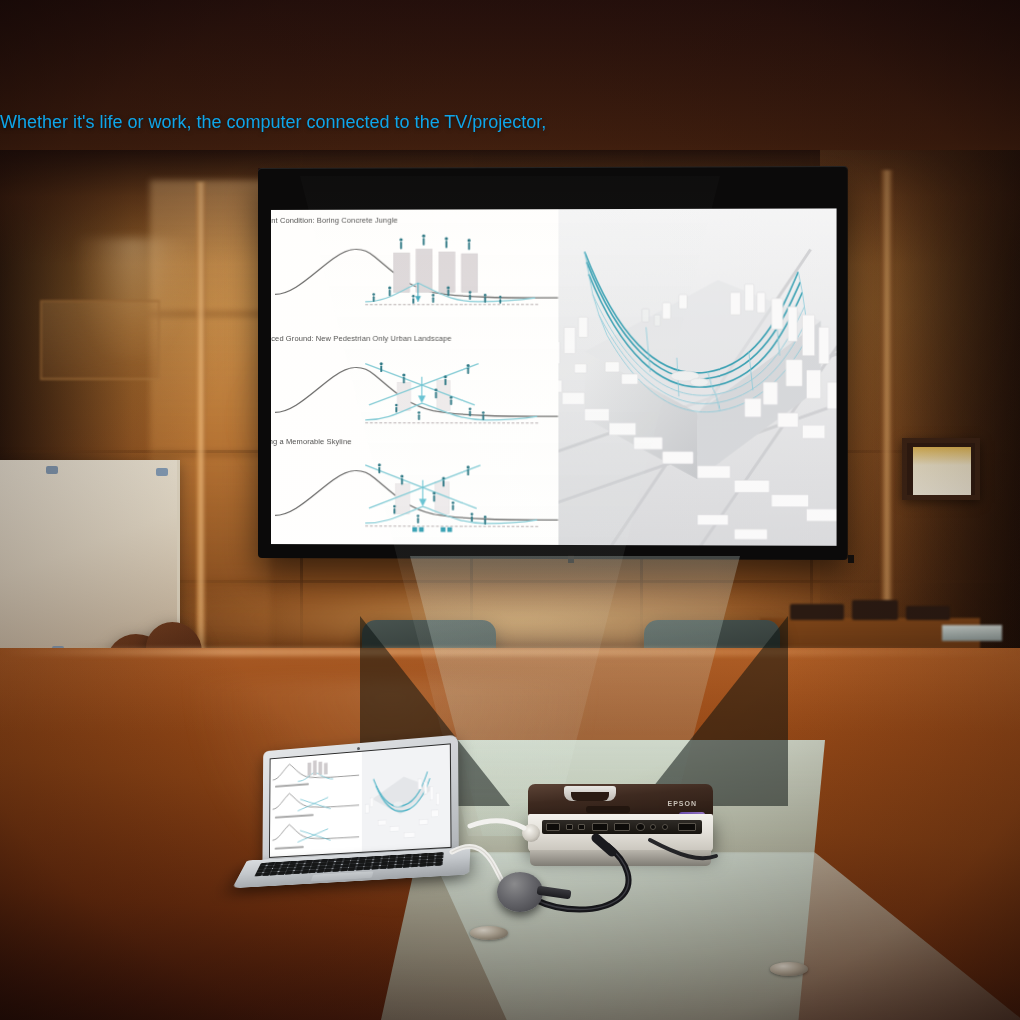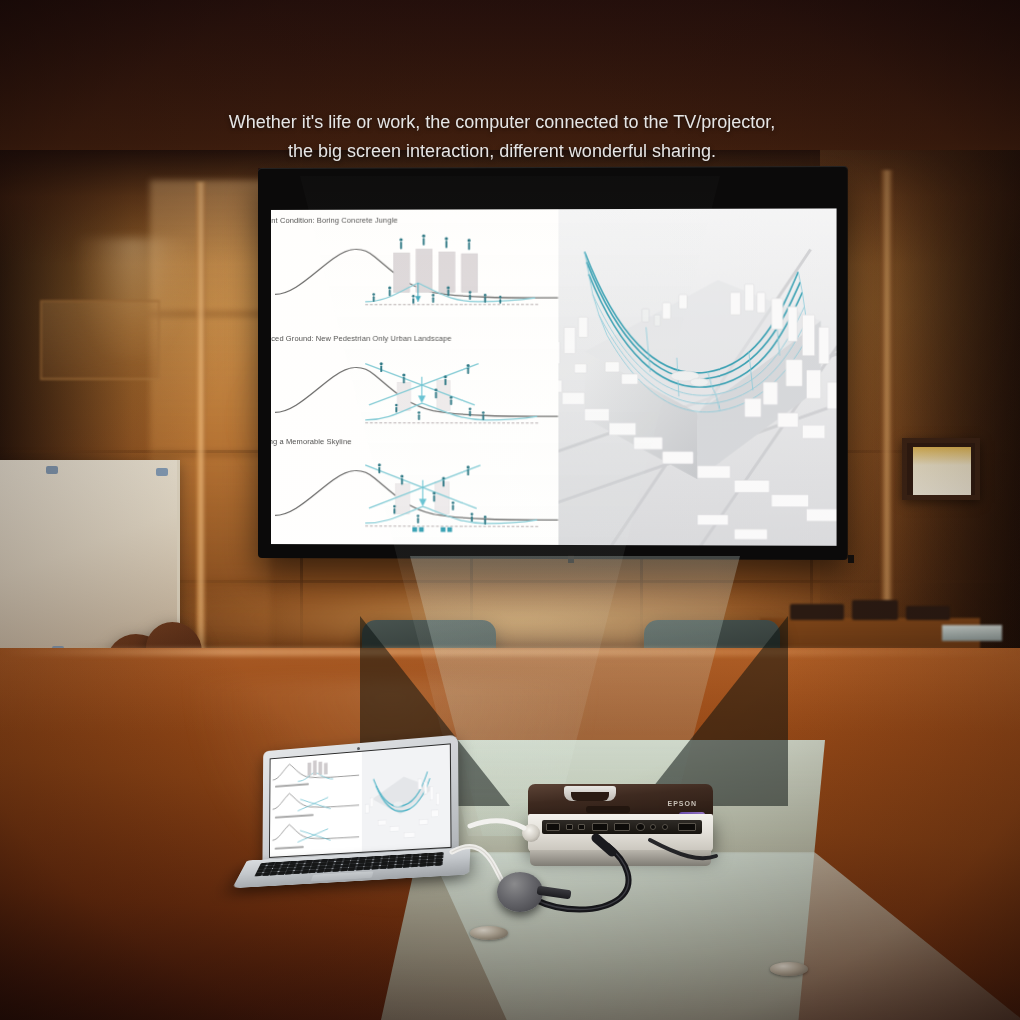--- a/index.html
+++ b/index.html
@@ -387,22 +387,22 @@
 
   
   .headline {
     position:absolute; left:0; right:0; top:45px; text-align:center;
     font-size:38px; font-weight:bold; color:#fdfcfb;
     letter-spacing:-0.4px; line-height:1.05;
     font-family:"Liberation Sans", sans-serif;
     text-shadow:0 2px 6px rgba(0,0,0,0.55);
   }
   .subline {
-    position:absolute; left:0; right:16px; top:108px; text-align:center;
-    font-size:18px; color:#e5e5e5; line-height:1.62; font-weight:normal;
+    position:absolute; left:0; right:16px; top:108px; text-align:left;
+    font-size:18px; color:#0ea5e9; line-height:1.62; font-weight:normal;
     text-shadow:0 1px 4px rgba(0,0,0,0.6);
   }
   .subline div { display:block; }
 </style>
 </head>
 <body>
 
 <div id="stage">
 
   <div class="room">
@@ -806,16 +806,15 @@
     <path d="M596 838 L612 852" fill="none" stroke="#1a1a1e" stroke-width="9" stroke-linecap="round"></path>
 
     <path d="M650 840 C680 856 700 862 716 856" fill="none" stroke="#141418" stroke-width="4" stroke-linecap="round" opacity="0.9"></path>
   </svg>
 
   <div class="dongle"></div>
   <div class="dongle-tail"></div>
 
   <div class="subline">
     <div>Whether it's life or work, the computer connected to the TV/projector,</div>
-    <div>the big screen interaction, different wonderful sharing.</div>
   </div>
 
 </div>
 
 </body></html>

